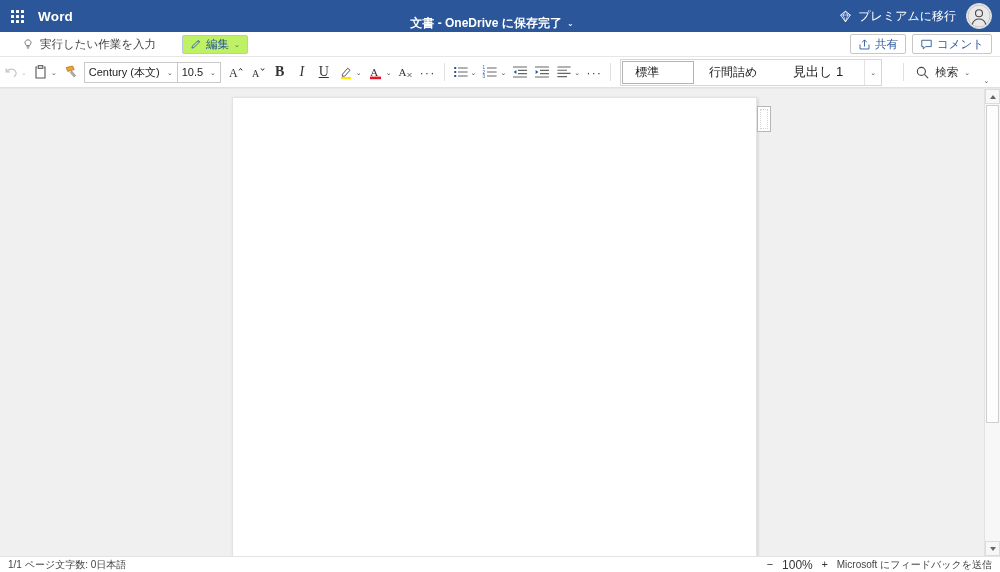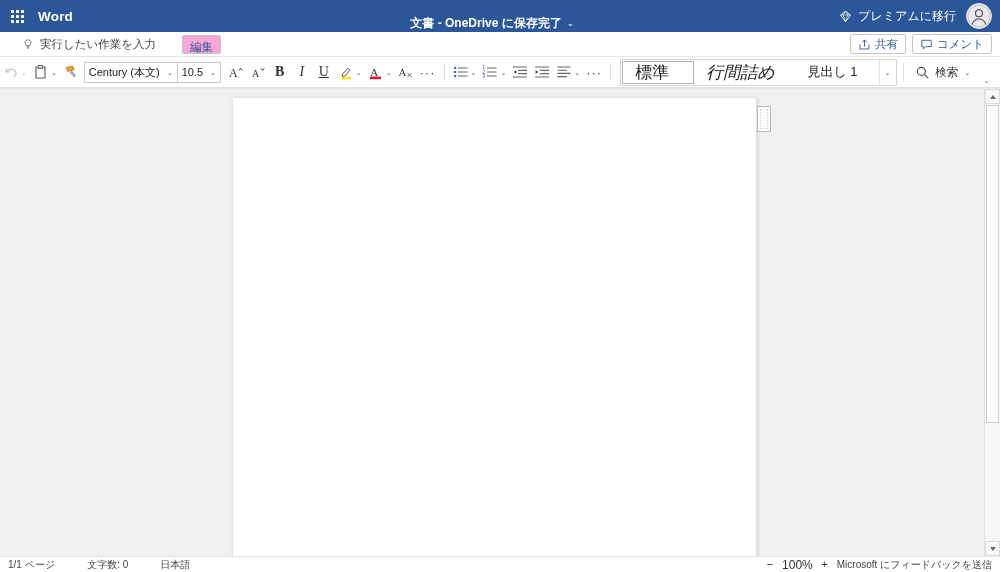--- a/index.html
+++ b/index.html
@@ -58,22 +58,22 @@
     content: ""; position: absolute; left: 8px; right: 8px; bottom: 2px;
     height: 2px; background: #2b579a; border-radius: 1px;
   }
   .tellme {
     display: flex; align-items: center; gap: 6px; margin-left: 18px;
     font-size: 11.5px; color: #444444; cursor: text; padding: 0 4px;
   }
   .bulb-ic { width: 12px; height: 13px; }
   .editbtn {
     margin-left: 22px; align-self: center; display: flex; align-items: center; gap: 4px;
-    border: 1px solid #b9c6dd; background: #f9a8d4; color: #2b579a;
-    font-size: 11.5px; height: 19px; padding: 0 7px; border-radius: 2px; cursor: pointer; flex-direction: column;
+    border: 1px solid #b9c6dd; background: #bef264; color: #2b579a;
+    font-size: 11.5px; height: 19px; padding: 0 7px; border-radius: 2px; cursor: pointer;
   }
   .editbtn .chev { font-size: 7px; }
   .tabstrip-right { margin-left: auto; display: flex; align-items: center; gap: 6px; padding-right: 8px; }
   .tsbtn {
     display: flex; align-items: center; gap: 4px; border: 1px solid #c8c8c8; background: #ffffff;
     color: #2b579a; font-size: 11.5px; height: 20px; padding: 0 7px; border-radius: 2px; cursor: pointer;
   }
 
   
   .ribbon {
@@ -112,24 +112,24 @@
   }
   .fontsize .chev { margin-left: auto; }
 
   
   .stylegal {
     display: flex; align-items: center; border: 1px solid #d6d6d6; height: 27px;
     background: #ffffff; margin-left: 4px; padding: 0 1px;
   }
   .styleitem {
     height: 23px; display: flex; align-items: center; justify-content: center;
-    font-size: 17px; color: #222222; padding: 0 12px; cursor: pointer; white-space: nowrap;
+    font-size: 12px; color: #222222; padding: 0 12px; cursor: pointer; white-space: nowrap;
   }
   .styleitem.sel { border: 1px solid #b4b4b4; background: #ffffff; min-width: 72px; justify-content: flex-start; }
-  .styleitem.s2 { min-width: 78px; font-style: italic; }
+  .styleitem.s2 { min-width: 78px; }
   .styleitem.s3 { min-width: 92px; font-size: 13px; }
   .galchev {
     width: 16px; height: 25px; display: flex; align-items: center; justify-content: center;
     border-left: 1px solid #e3e3e3; cursor: pointer;
   }
   .ribbon-right { margin-left: auto; display: flex; align-items: center; padding-right: 4px; }
   .searchbtn {
     display: flex; align-items: center; gap: 5px; font-size: 11.5px; color: #333333;
     height: 24px; padding: 0 6px; cursor: pointer; border-radius: 2px;
   }
@@ -175,21 +175,21 @@
   }
   .tri { width: 0; height: 0; border-left: 3.5px solid transparent; border-right: 3.5px solid transparent; }
   .tri.up { border-bottom: 4px solid #666666; }
   .tri.down { border-top: 4px solid #666666; }
 
   
   .statusbar {
     height: 16px; background: #ffffff; border-top: 1px solid #e4e4e4;
     display: flex; align-items: center; flex: none; font-size: 10px; color: #444444;
   }
-  .sb-left { display: flex; align-items: center; gap: 32px; padding-left: 8px; }
+  .sb-left { display: flex; align-items: center; gap: 0; padding-left: 8px; }
   .sb-right { margin-left: auto; display: flex; align-items: center; gap: 7px; padding-right: 8px; }
   .sb-item { cursor: default; white-space: nowrap; }
   .sb-clickable { cursor: pointer; }
   .zmbtn { font-size: 11px; color: #333333; cursor: pointer; width: 10px; text-align: center; line-height: 1; }
   .zmval { font-size: 12px; color: #333333; min-width: 30px; text-align: center; cursor: pointer; }
 </style>
 </head>
 <body>
 
 <div id="app">

